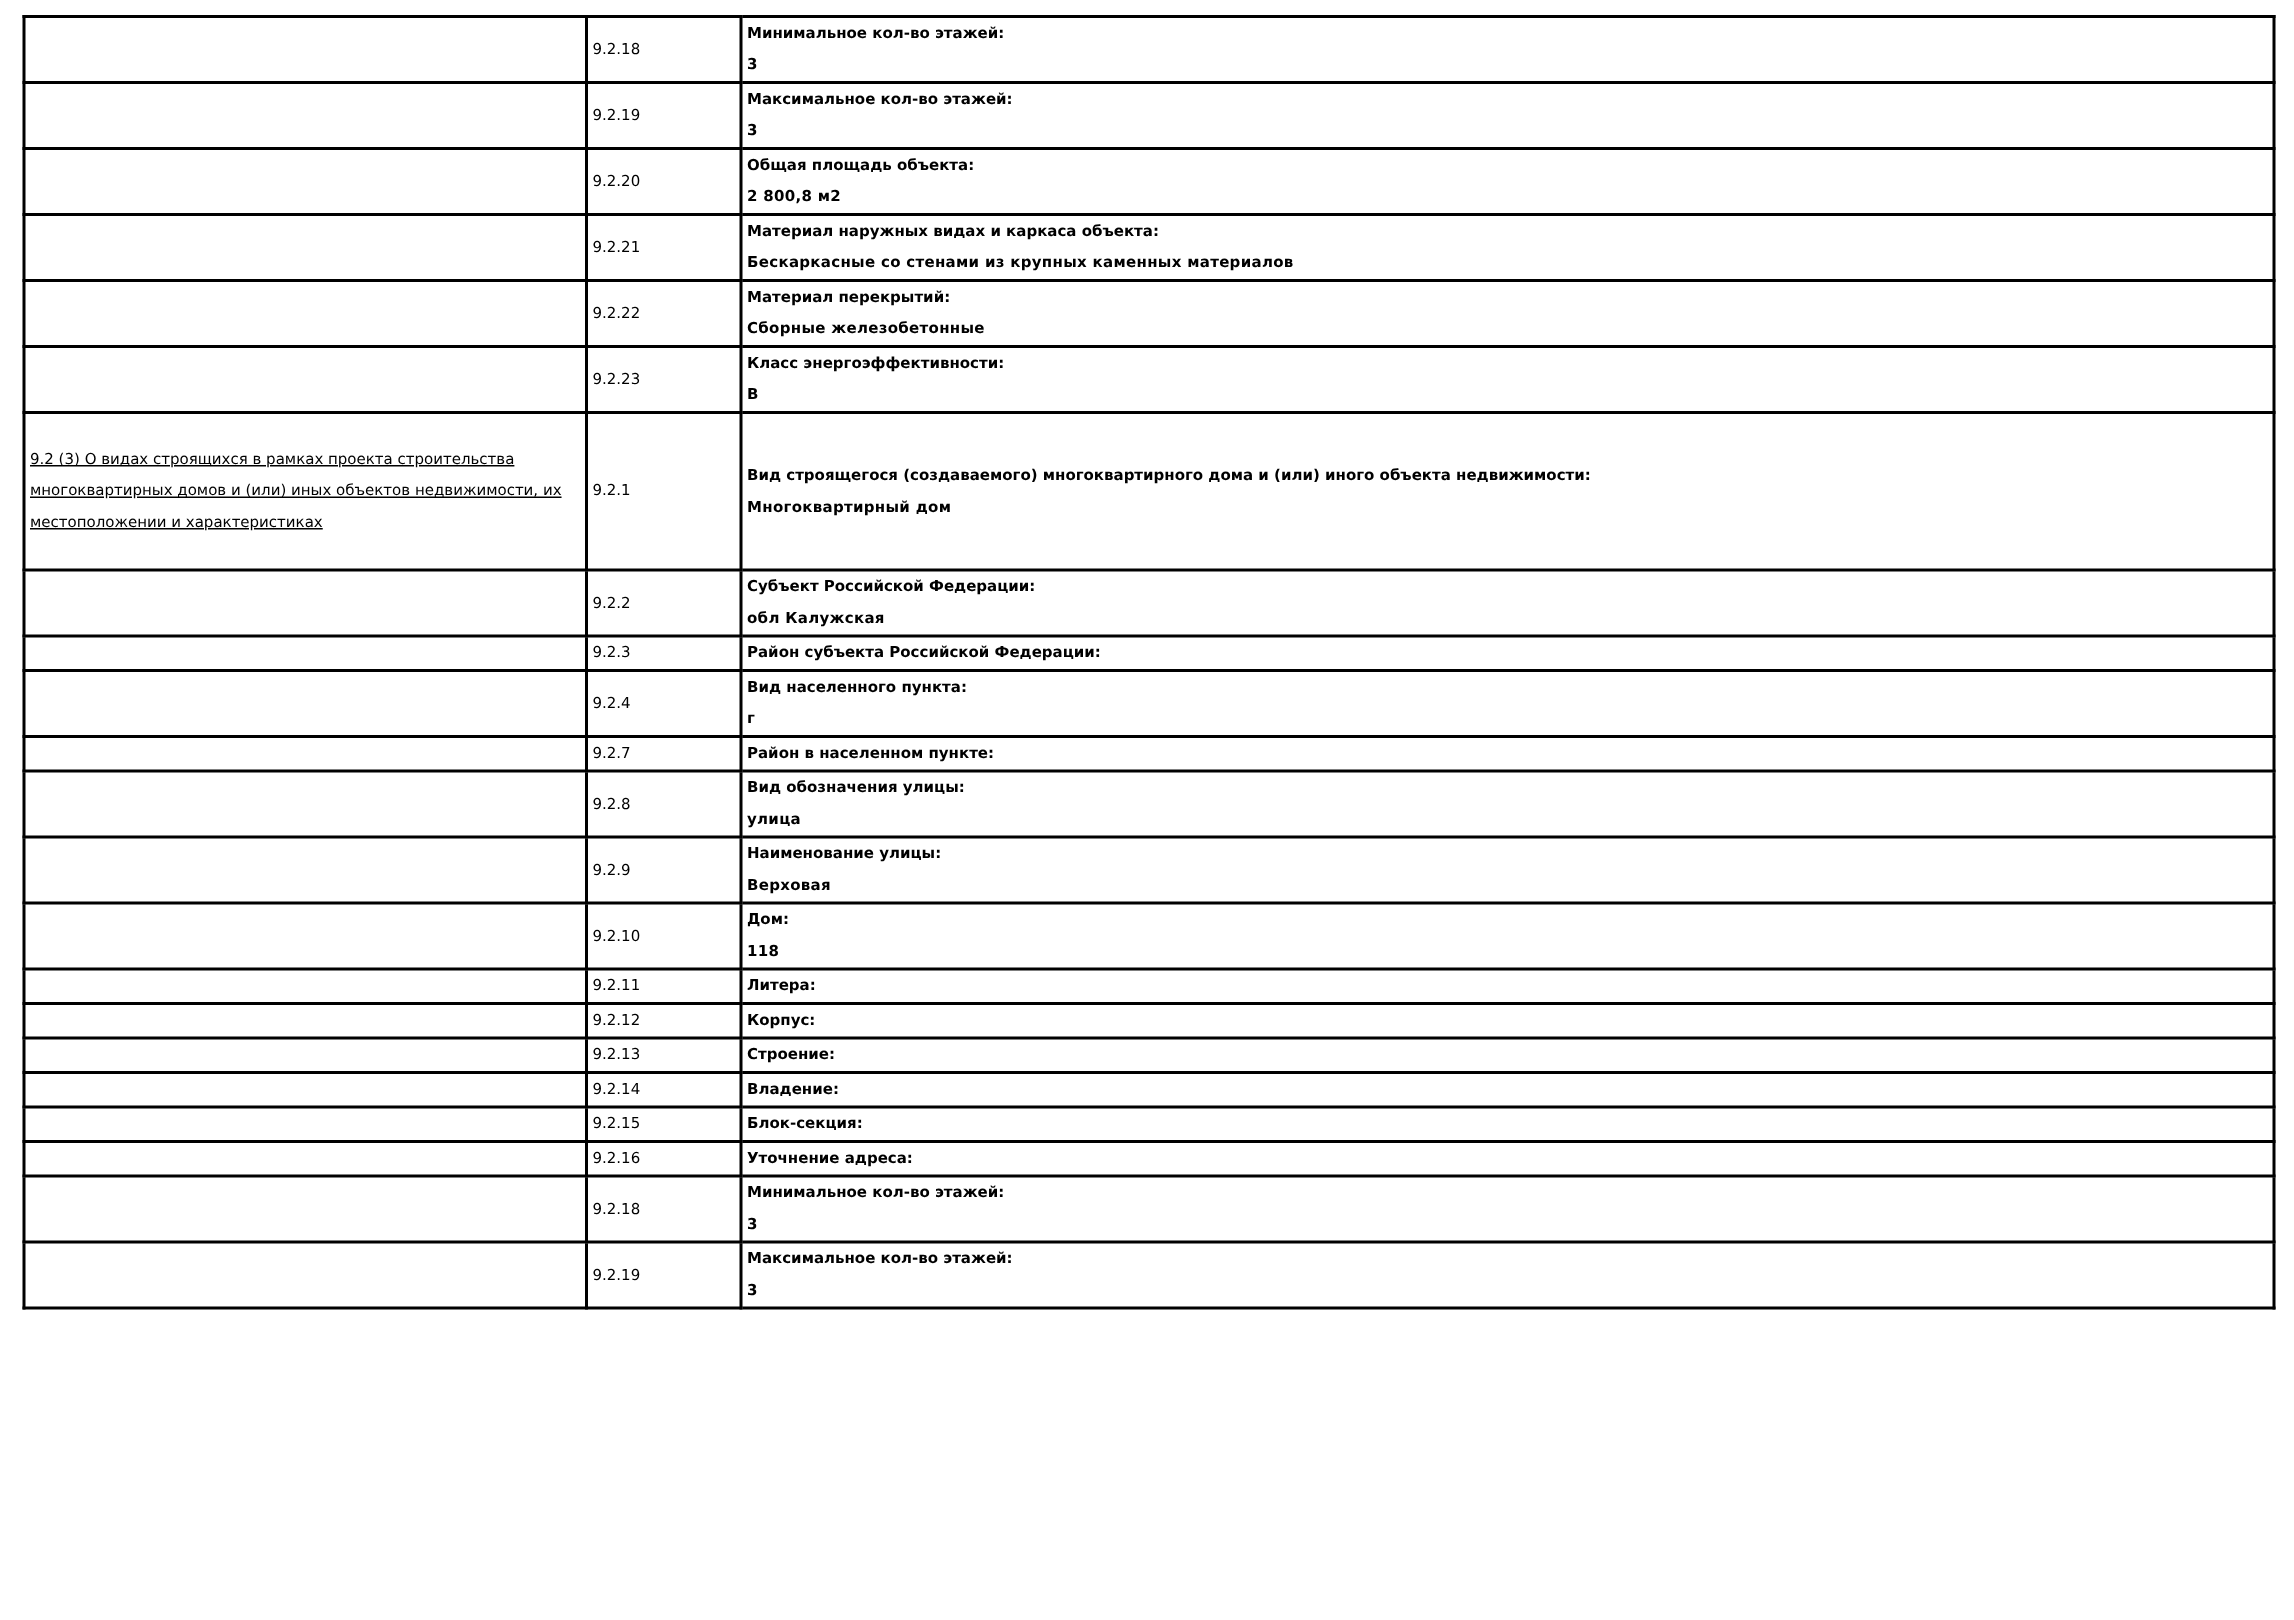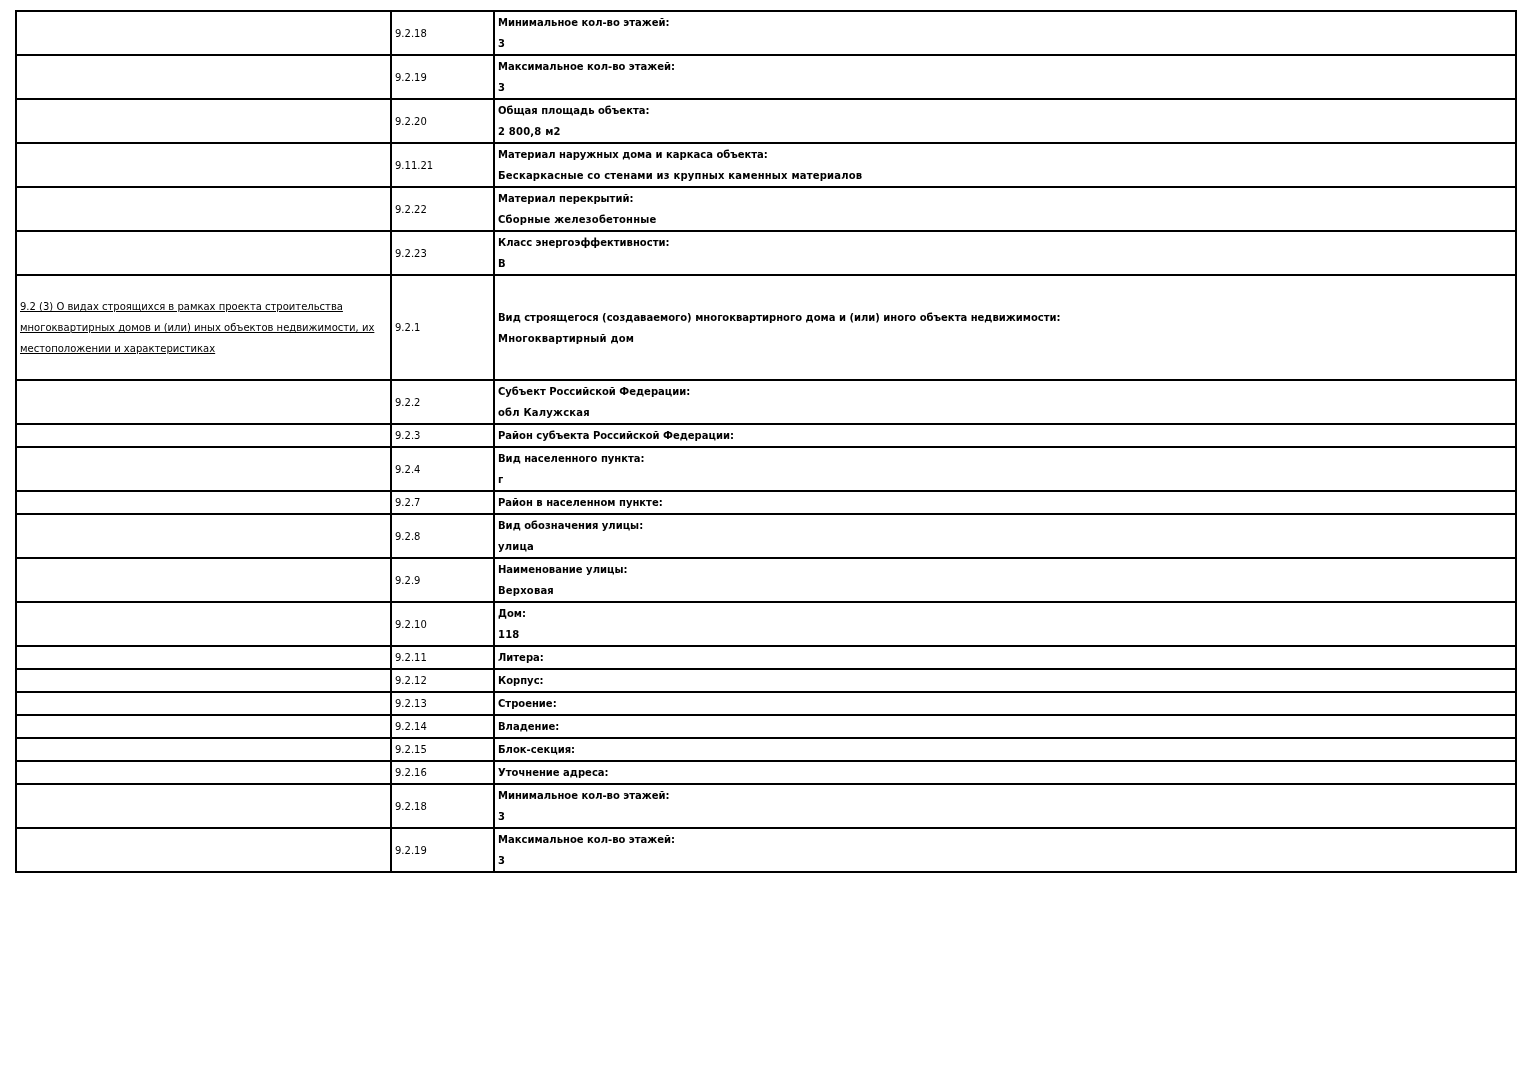--- a/index.html
+++ b/index.html
@@ -86,23 +86,23 @@
         <tr class="row-two">
           <td class="section-cell"></td>
           <td class="code-cell">9.2.20</td>
           <td class="field-cell">
             <div class="field-label">Общая площадь объекта:</div>
             <div class="field-value">2 800,8 м2</div>
           </td>
         </tr>
         <tr class="row-two">
           <td class="section-cell"></td>
-          <td class="code-cell">9.11.21</td>
-          <td class="field-cell">
-            <div class="field-label">Материал наружных дома и каркаса объекта:</div>
+          <td class="code-cell">9.2.21</td>
+          <td class="field-cell">
+            <div class="field-label">Материал наружных видах и каркаса объекта:</div>
             <div class="field-value">Бескаркасные со стенами из крупных каменных материалов</div>
           </td>
         </tr>
         <tr class="row-two">
           <td class="section-cell"></td>
           <td class="code-cell">9.2.22</td>
           <td class="field-cell">
             <div class="field-label">Материал перекрытий:</div>
             <div class="field-value">Сборные железобетонные</div>
           </td>

